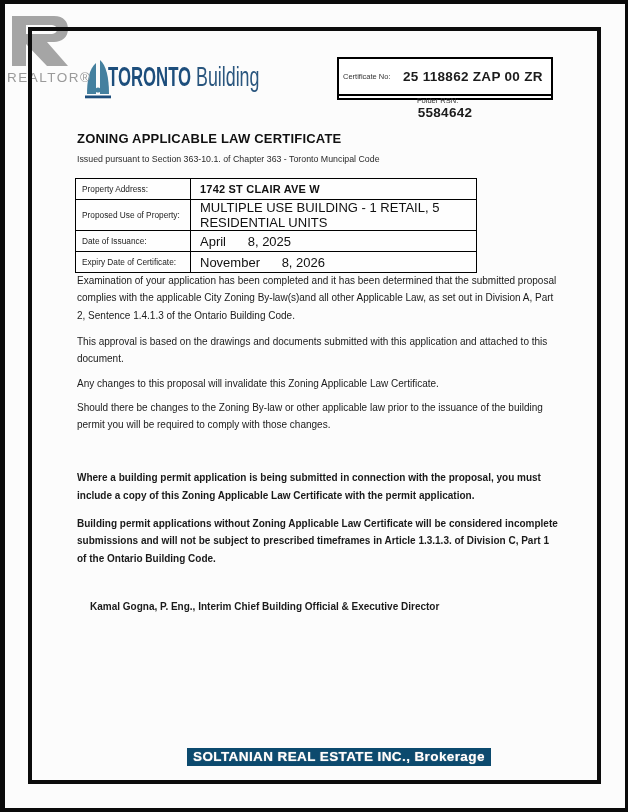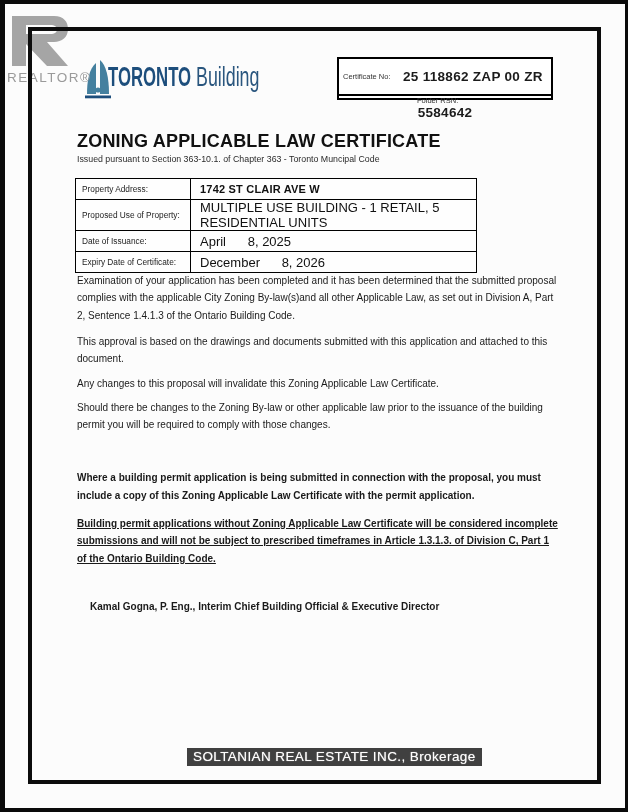--- a/index.html
+++ b/index.html
@@ -46,48 +46,48 @@
     position:absolute; left:332px; top:53px; width:216px; height:43px;
     border:2px solid #000; box-sizing:border-box; background:#fff; z-index:2;
   }
   .cert-row { display:flex; align-items:center; height:35px; }
   .cert-row + .cert-row { border-top:2px solid #000;flex-direction:column; }
   .cert-label { width:60px; padding-left:4px; font-size:7.5px; color:#333; flex:none; }
   .cert-value { font-size:13.5px; font-weight:bold; letter-spacing:0.3px; white-space:nowrap; }
   
   .doc-title {
     position:absolute; left:72px; top:127px; margin:0;
-    font-size:18px; font-weight:bold; letter-spacing:0.2px; color:#111; white-space:nowrap;
+    font-size:13px; font-weight:bold; letter-spacing:0.2px; color:#111; white-space:nowrap;
   }
   .doc-subtitle { position:absolute; left:72px; top:150px; font-size:8.8px; color:#2a2a2a; }
   
   .prop-table {
     position:absolute; left:70px; top:174px; width:402px;
     border-collapse:collapse; table-layout:fixed;
   }
   .prop-table td { border:1.5px solid #000; height:20px; padding:0; vertical-align:middle; background:#fefefe; }
   .prop-table td.lbl { width:108px; padding-left:6px; font-size:8.3px; color:#222; }
   .prop-table td.val { padding-left:9px; font-size:13px; white-space:pre-wrap; color:#111; }
   .prop-table td.val.b { font-weight:bold; font-size:11px; letter-spacing:0.2px; }
   
   .body-text { position:absolute; left:72px; top:268px; width:483px; font-size:10px; line-height:17.3px; color:#1a1a1a; }
   .body-text p { margin:0; }
   .p1 { margin-bottom:9px !important; }
   .p2 { margin-bottom:8px !important; }
   .p3 { margin-bottom:6px !important; }
   .p4 { margin-bottom:36px !important; }
   .p5 { margin-bottom:11px !important; }
-  .p6 { margin-bottom:31px !important;text-decoration:underline; }
+  .p6 { margin-bottom:31px !important; }
   .bold-p { font-weight:bold; }
   .signature { font-weight:bold;padding-left:13px; }
   
   .brokerage-watermark {
     position:absolute; left:182px; top:744px;
-    background:#404040; color:#fffefe;
-    font-size:13.5px; font-weight:400; letter-spacing:0.4px;
+    background:#0c4a6e; color:#fffefe;
+    font-size:13.5px; font-weight:700; letter-spacing:0.4px;
     padding:1px 6px 2px 6px; white-space:nowrap; z-index:6;
     text-shadow:0 0 1px #bdbdbd;
   }
 </style>
 </head>
 <body>
 
 <div class="page">
 
   <div class="frame"></div>
@@ -132,21 +132,21 @@
       <tr>
         <td class="lbl">Proposed Use of Property:</td>
         <td class="val">MULTIPLE USE BUILDING - 1 RETAIL, 5 RESIDENTIAL UNITS</td>
       </tr>
       <tr>
         <td class="lbl">Date of Issuance:</td>
         <td class="val">April      8, 2025</td>
       </tr>
       <tr>
         <td class="lbl">Expiry Date of Certificate:</td>
-        <td class="val">December      8, 2026</td>
+        <td class="val">November      8, 2026</td>
       </tr>
     </tbody>
   </table>
 
   <div class="body-text">
     <p class="p1">Examination of your application has been completed and it has been determined that the submitted proposal complies with the applicable City Zoning By-law(s)and all other Applicable Law, as set out in Division A, Part 2, Sentence 1.4.1.3 of the Ontario Building Code.</p>
     <p class="p2">This approval is based on the drawings and documents submitted with this application and attached to this document.</p>
     <p class="p3">Any changes to this proposal will invalidate this Zoning Applicable Law Certificate.</p>
     <p class="p4">Should there be changes to the Zoning By-law or other applicable law prior to the issuance of the building permit you will be required to comply with those changes.</p>
     <p class="p5 bold-p">Where a building permit application is being submitted in connection with the proposal, you must include a copy of this Zoning Applicable Law Certificate with the permit application.</p>

